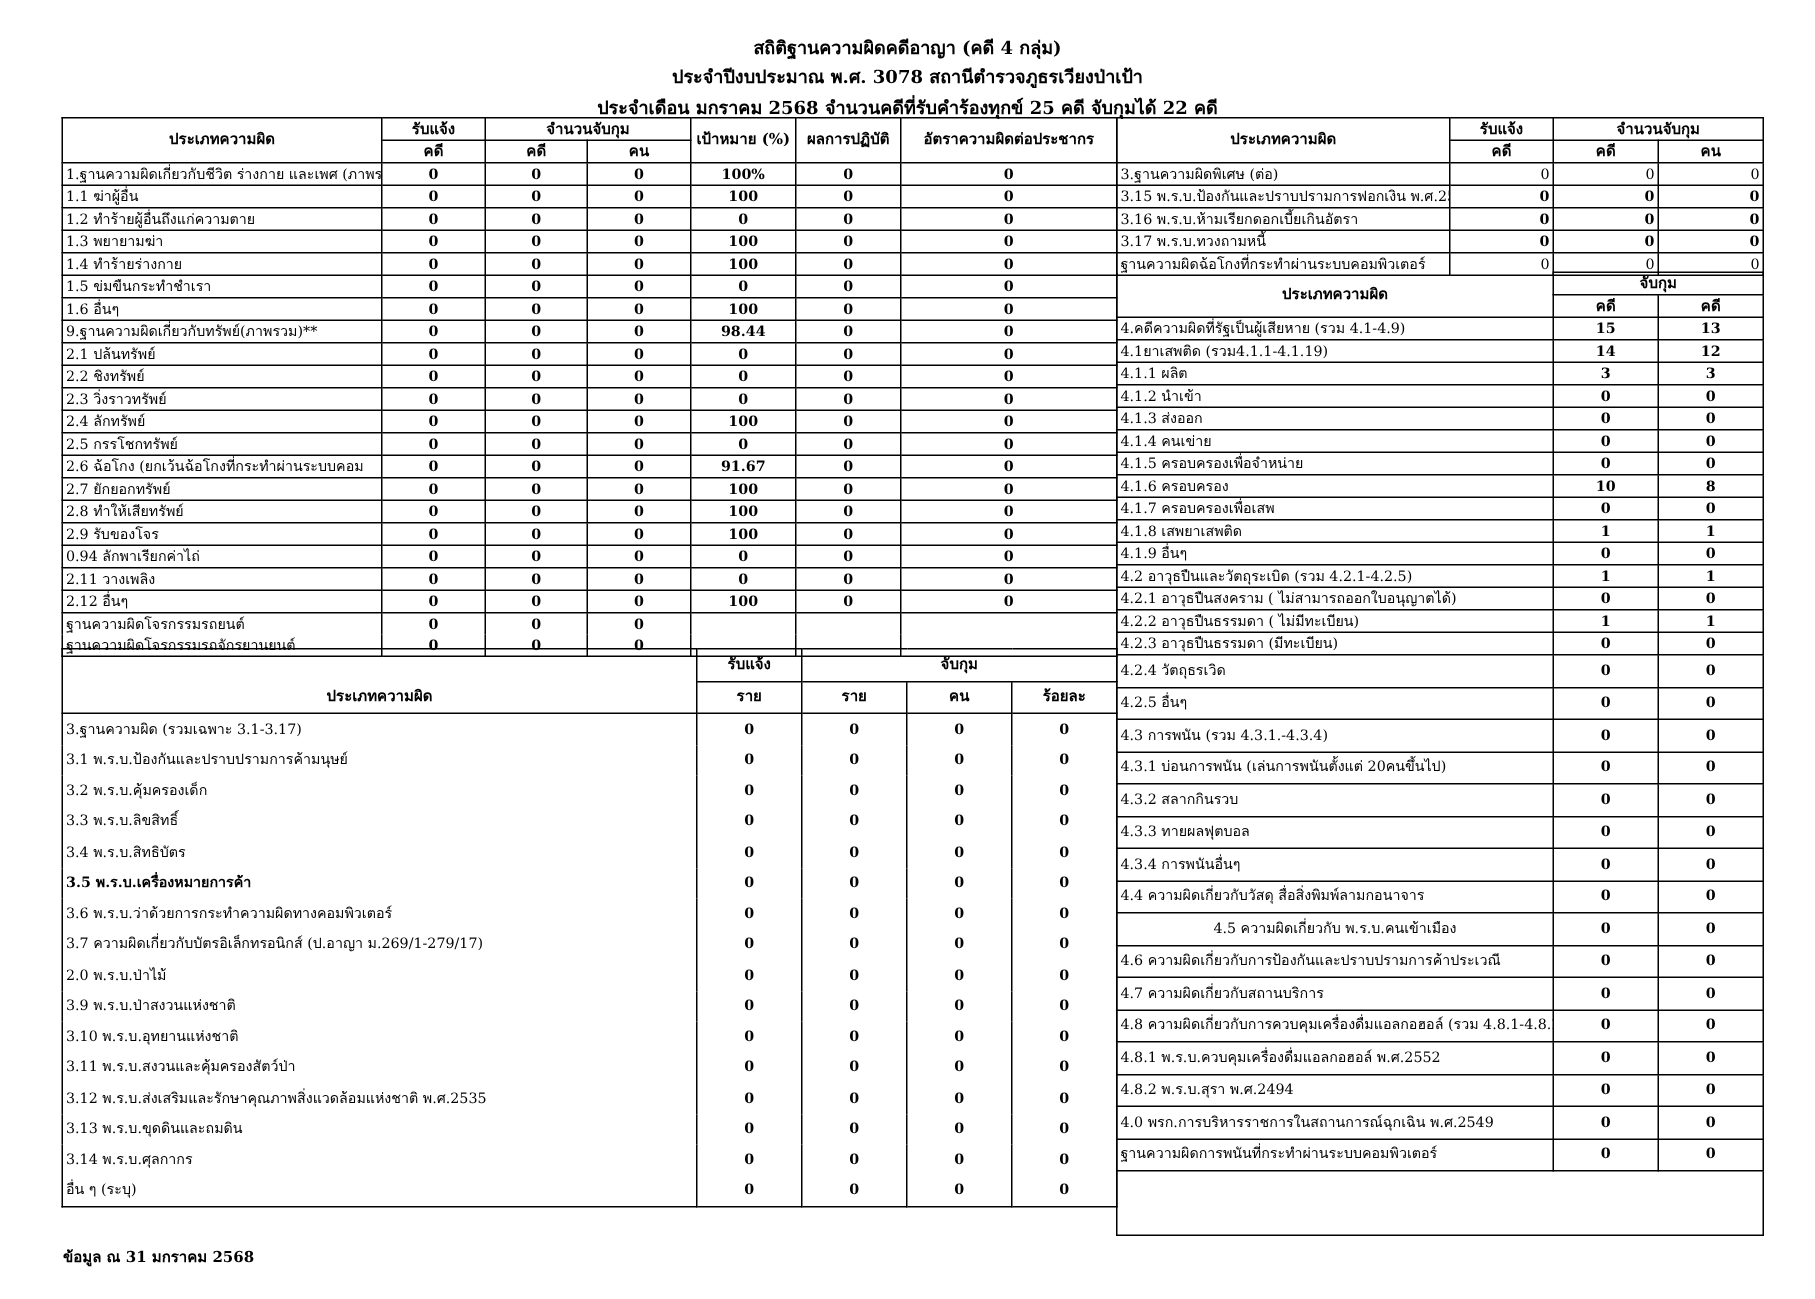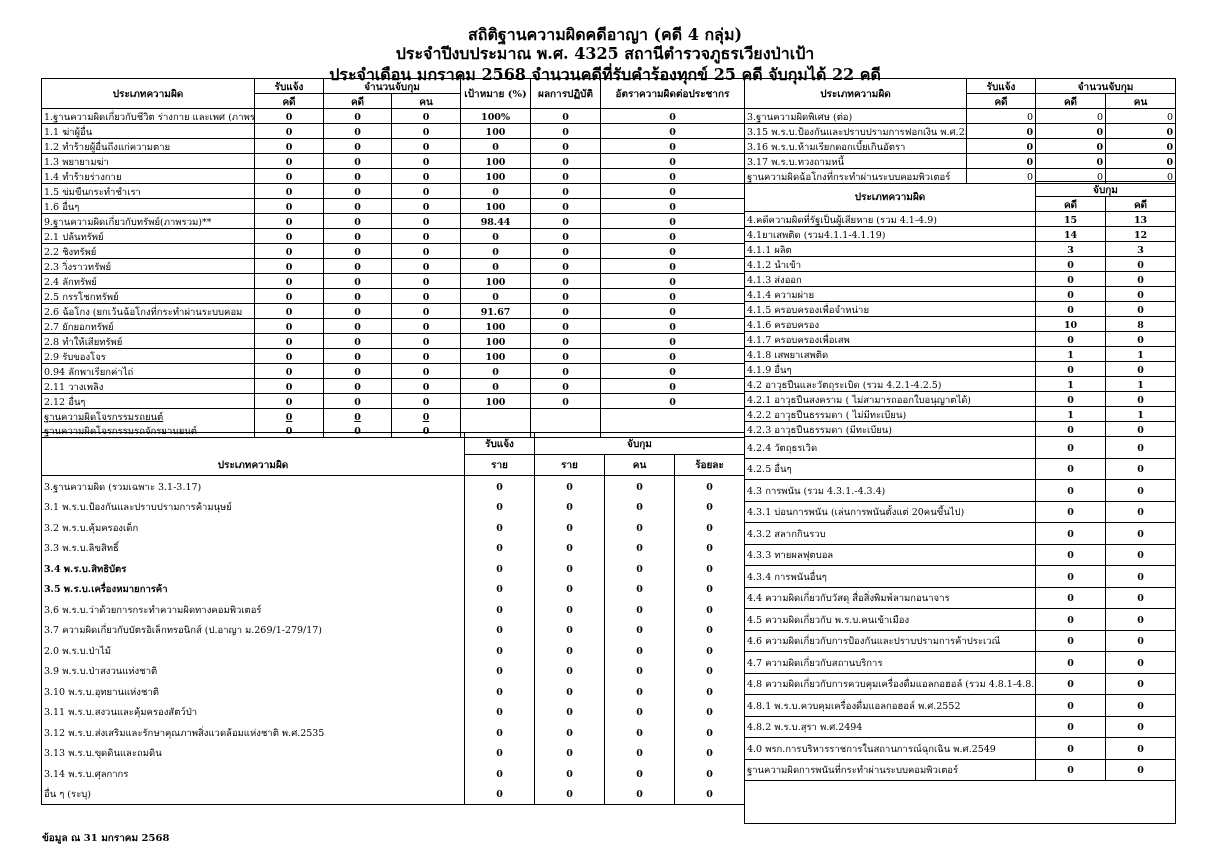--- a/index.html
+++ b/index.html
@@ -1,35 +1,35 @@
 <!DOCTYPE html>
 <html><head>
 <meta charset="utf-8">
 <style>
   html, body { margin:0; padding:0; background:#ffffff; }
   body { width:1210px; height:866px; position:relative; overflow:hidden;
          font-family:"DejaVu Serif", "Liberation Serif", serif; color:#000; }
-  .title { position:absolute; left:0; width:1210px; text-align:center; font-weight:bold; font-size:16px; }
+  .title { position:absolute; left:0; width:1210px; text-align:center; font-weight:bold; font-size:12px; }
   .tbl { position:absolute; border-collapse:collapse; table-layout:fixed; font-size:9.5px; }
   .tbl td, .tbl th { border:1px solid #000; padding:0 2px; height:14px; line-height:13px; overflow:hidden; white-space:nowrap; }
   .tbl th { font-weight:bold; font-size:10px; }
   .tbl td.lbl { text-align:left; font-weight:normal; }
   .tbl td.num { text-align:center; font-weight:bold; }
   .tbl td.rnum { text-align:right; font-weight:normal; }
   .tbl td.rnumb { text-align:right; font-weight:bold; }
-  .noline-b { border-bottom:none !important;text-decoration:underline; }
+  .noline-b { border-bottom:none !important; }
   .noline-t { border-top:none !important; }
   .tall td, .tall th { height:20.5px; }
   .footer { position:absolute; left:42px; top:830px; font-weight:bold; font-size:10px; }
 </style>
 </head>
 <body>
 
 <div class="title" style="top:22px;">สถิติฐานความผิดคดีอาญา (คดี 4 กลุ่ม)</div>
-<div class="title" style="top:41px;">ประจำปีงบประมาณ พ.ศ. 4325 สถานีตำรวจภูธรเวียงป่าเป้า</div>
+<div class="title" style="top:41px;">ประจำปีงบประมาณ พ.ศ. 3078 สถานีตำรวจภูธรเวียงป่าเป้า</div>
 <div class="title" style="top:62px;">ประจำเดือน มกราคม 2568  จำนวนคดีที่รับคำร้องทุกข์ 25 คดี จับกุมได้ 22 คดี</div>
 
 <table class="tbl" id="t1" style="left:41px; top:78px; width:703px;">
   <colgroup>
       <col style="width:213px">
       <col style="width:69px">
       <col style="width:68px">
       <col style="width:69px">
       <col style="width:70px">
       <col style="width:70px">
@@ -338,21 +338,21 @@
         <td class="lbl">4.1.2 นำเข้า</td>
         <td class="num">0</td>
         <td class="num">0</td>
       </tr>
       <tr>
         <td class="lbl">4.1.3 ส่งออก</td>
         <td class="num">0</td>
         <td class="num">0</td>
       </tr>
       <tr>
-        <td class="lbl">4.1.4 ความผ่าย</td>
+        <td class="lbl">4.1.4 คนเข่าย</td>
         <td class="num">0</td>
         <td class="num">0</td>
       </tr>
       <tr>
         <td class="lbl">4.1.5 ครอบครองเพื่อจำหน่าย</td>
         <td class="num">0</td>
         <td class="num">0</td>
       </tr>
       <tr>
         <td class="lbl">4.1.6 ครอบครอง</td>
@@ -428,21 +428,21 @@
         <td class="lbl" style="height: 20.5px;">4.3.4 การพนันอื่นๆ</td>
         <td class="num" style="height: 20.5px;">0</td>
         <td class="num" style="height: 20.5px;">0</td>
       </tr>
       <tr>
         <td class="lbl" style="height: 20.5px;">4.4 ความผิดเกี่ยวกับวัสดุ สื่อสิ่งพิมพ์ลามกอนาจาร</td>
         <td class="num" style="height: 20.5px;">0</td>
         <td class="num" style="height: 20.5px;">0</td>
       </tr>
       <tr>
-        <td class="lbl" style="height: 20.5px;">4.5 ความผิดเกี่ยวกับ พ.ร.บ.คนเข้าเมือง</td>
+        <td class="lbl" style="height: 20.5px; text-align: center;">4.5 ความผิดเกี่ยวกับ พ.ร.บ.คนเข้าเมือง</td>
         <td class="num" style="height: 20.5px;">0</td>
         <td class="num" style="height: 20.5px;">0</td>
       </tr>
       <tr>
         <td class="lbl" style="height: 20.5px;">4.6 ความผิดเกี่ยวกับการป้องกันและปราบปรามการค้าประเวณี</td>
         <td class="num" style="height: 20.5px;">0</td>
         <td class="num" style="height: 20.5px;">0</td>
       </tr>
       <tr>
         <td class="lbl" style="height: 20.5px;">4.7 ความผิดเกี่ยวกับสถานบริการ</td>
@@ -524,21 +524,21 @@
         <td class="num" style="border-top: none; border-bottom: none;">0</td>
       </tr>
       <tr>
         <td class="lbl" style="border-bottom: none; border-top: none;">3.3 พ.ร.บ.ลิขสิทธิ์</td>
         <td class="num" style="border-top: none; border-bottom: none;">0</td>
         <td class="num" style="border-top: none; border-bottom: none;">0</td>
         <td class="num" style="border-top: none; border-bottom: none;">0</td>
         <td class="num" style="border-top: none; border-bottom: none;">0</td>
       </tr>
       <tr>
-        <td class="lbl" style="border-bottom: none; border-top: none; font-weight: bold;">3.4 พ.ร.บ.สิทธิบัตร</td>
+        <td class="lbl" style="border-bottom: none; border-top: none;">3.4 พ.ร.บ.สิทธิบัตร</td>
         <td class="num" style="border-top: none; border-bottom: none;">0</td>
         <td class="num" style="border-top: none; border-bottom: none;">0</td>
         <td class="num" style="border-top: none; border-bottom: none;">0</td>
         <td class="num" style="border-top: none; border-bottom: none;">0</td>
       </tr>
       <tr>
         <td class="lbl" style="border-bottom: none; border-top: none; font-weight: bold;">3.5 พ.ร.บ.เครื่องหมายการค้า</td>
         <td class="num" style="border-top: none; border-bottom: none;">0</td>
         <td class="num" style="border-top: none; border-bottom: none;">0</td>
         <td class="num" style="border-top: none; border-bottom: none;">0</td>

